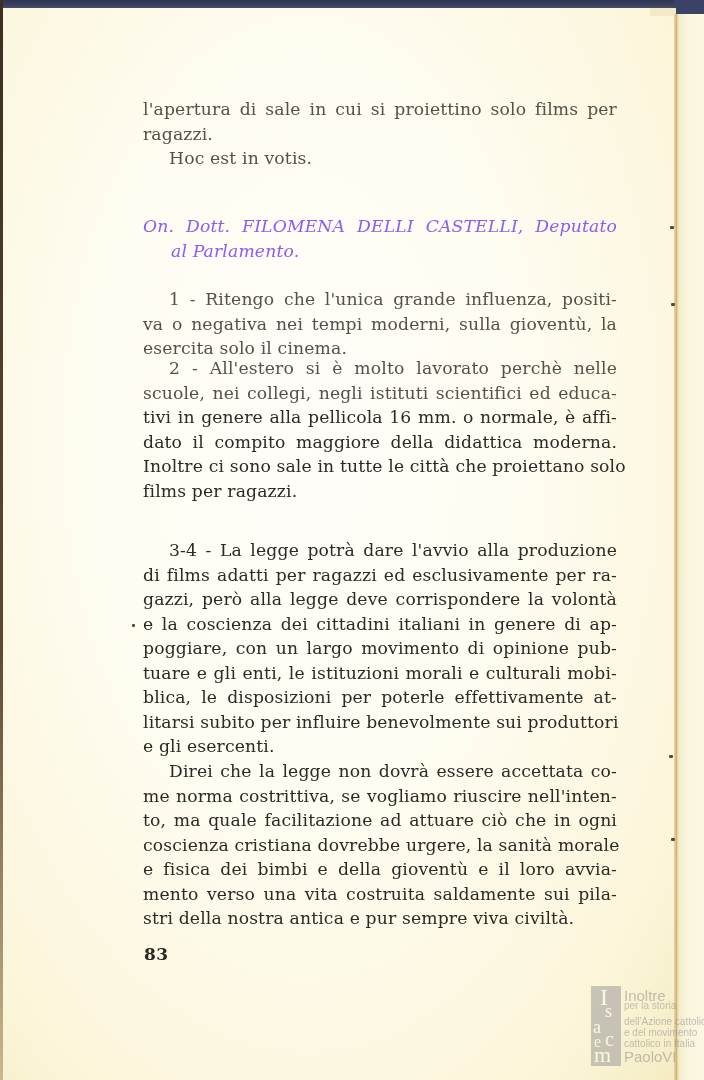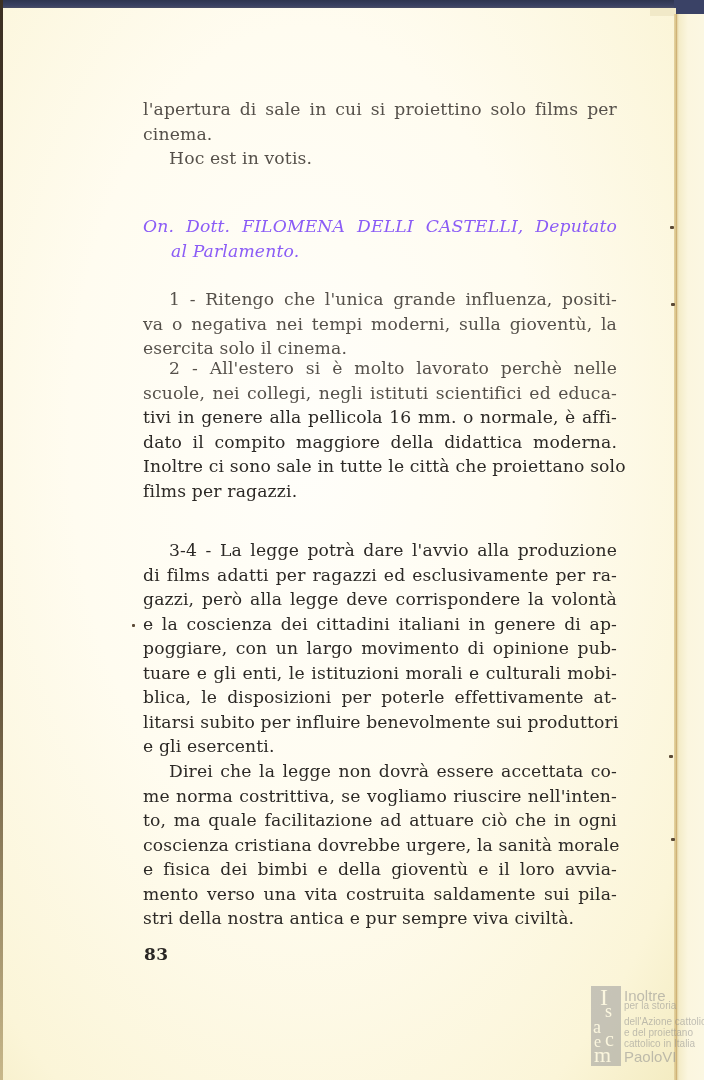--- a/index.html
+++ b/index.html
@@ -155,21 +155,21 @@
 <div class="left-edge"></div>
 
 <div class="speck" style="left:670px; top:226px;"></div>
 <div class="speck" style="left:671px; top:303px;"></div>
 <div class="speck" style="left:669px; top:755px;"></div>
 <div class="speck" style="left:671px; top:838px;"></div>
 <div class="speck" style="left:132px; top:624px; width:3px; height:3px;"></div>
 
 <div class="text-block faded" style="top:97px;">
   <span class="line">l'apertura di sale in cui si proiettino solo films per</span>
-  <span class="line last">cinema.</span>
+  <span class="line last">ragazzi.</span>
   <span class="line last indent">Hoc est in votis.</span>
 </div>
 
 <div class="text-block italic" style="top:214px;">
   <span class="line">On. Dott. FILOMENA DELLI CASTELLI, Deputato</span>
   <span class="line last author-line2">al Parlamento.</span>
 </div>
 
 <div class="text-block faded" style="top:287px;">
   <span class="line indent">1  - Ritengo che l'unica grande influenza, positi-</span>
@@ -215,16 +215,16 @@
     <span class="wm-letter" style="left:9px; top:0px; font-size:24px;">I</span>
     <span class="wm-letter" style="left:14px; top:14px; font-size:18px;">s</span>
     <span class="wm-letter" style="left:2px; top:30px; font-size:18px;">a</span>
     <span class="wm-letter" style="left:3px; top:45px; font-size:16px;">e</span>
     <span class="wm-letter" style="left:14px; top:42px; font-size:20px;">c</span>
     <span class="wm-letter" style="left:3px; top:58px; font-size:22px;">m</span>
   </div>
   <span class="wm-text big" style="top:2px;">Inoltre</span>
   <span class="wm-text" style="top:14px;">per la storia</span>
   <span class="wm-text" style="top:30px;">dell'Azione cattolica</span>
-  <span class="wm-text" style="top:41px;">e del proiettano</span>
+  <span class="wm-text" style="top:41px;">e del movimento</span>
   <span class="wm-text" style="top:52px;">cattolico in Italia</span>
   <span class="wm-text big" style="top:63px;">PaoloVI</span>
 </div>
 
 </body></html>

